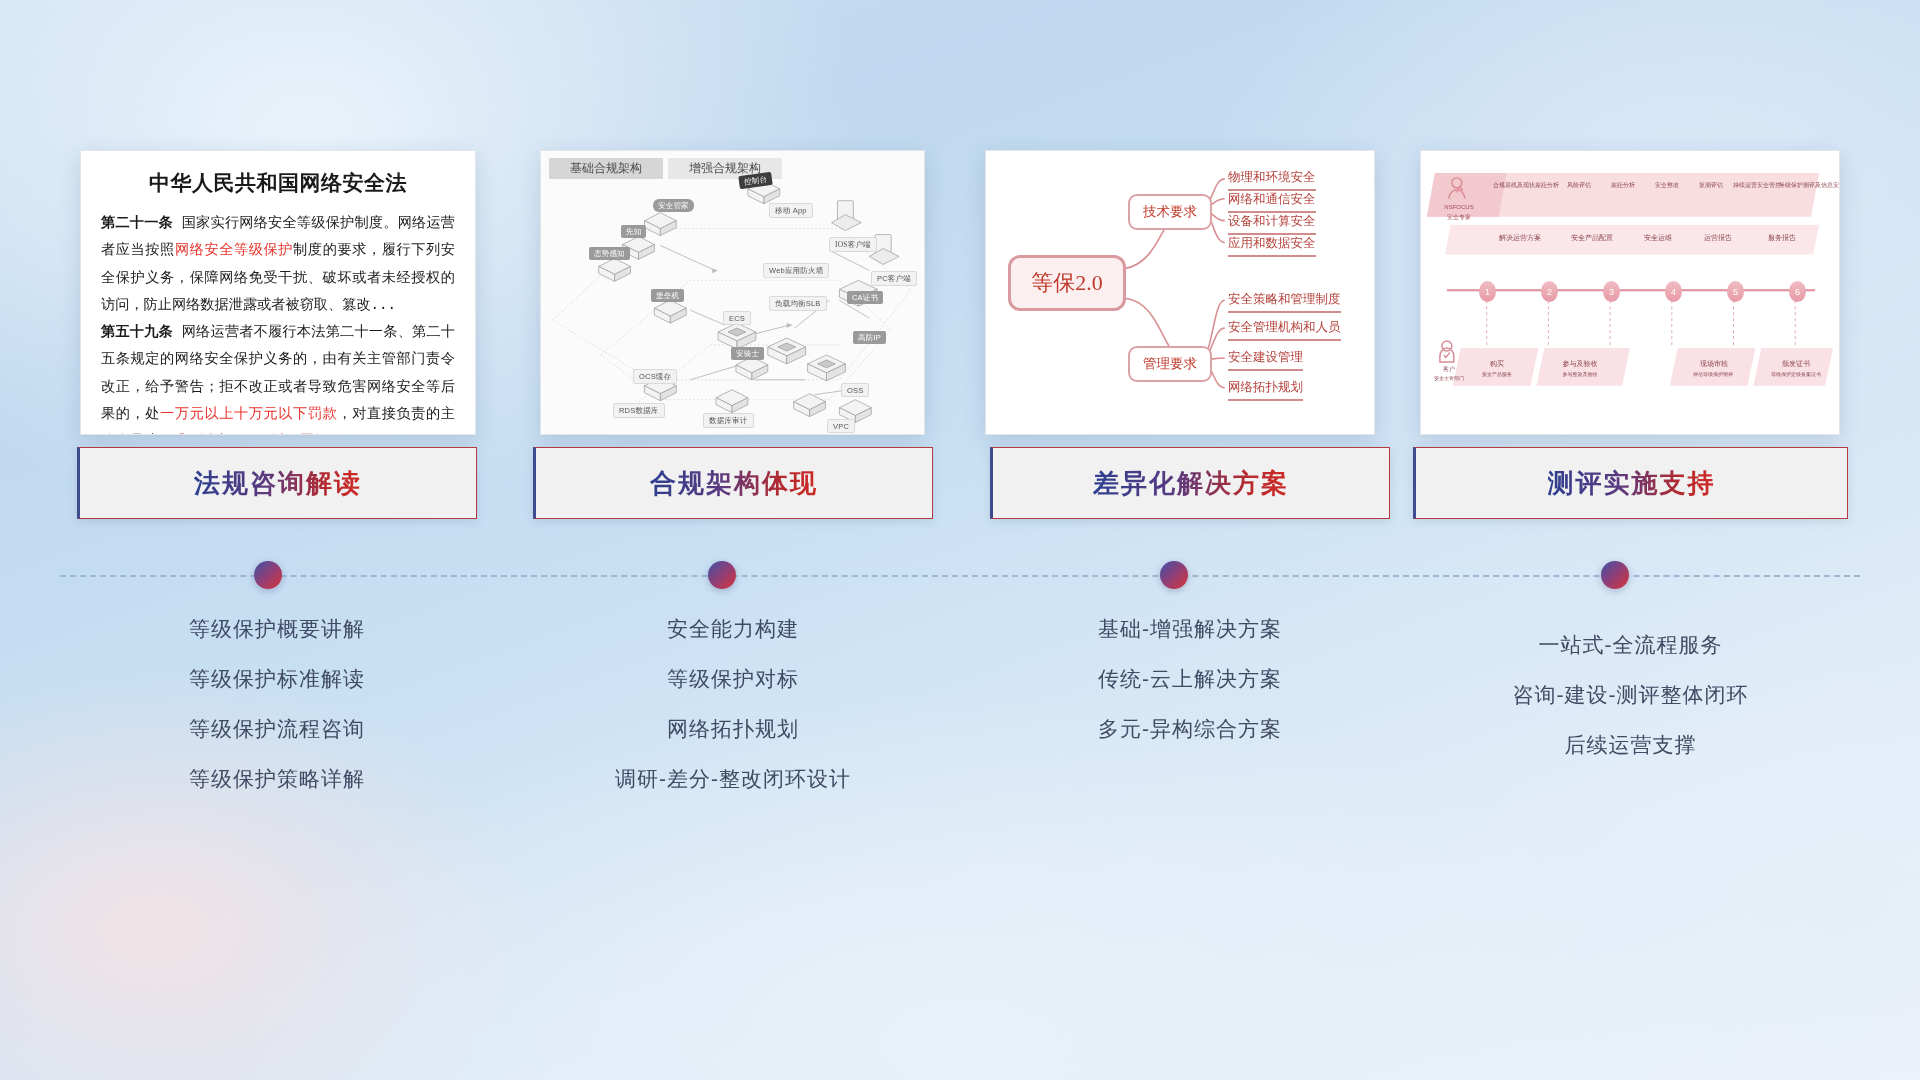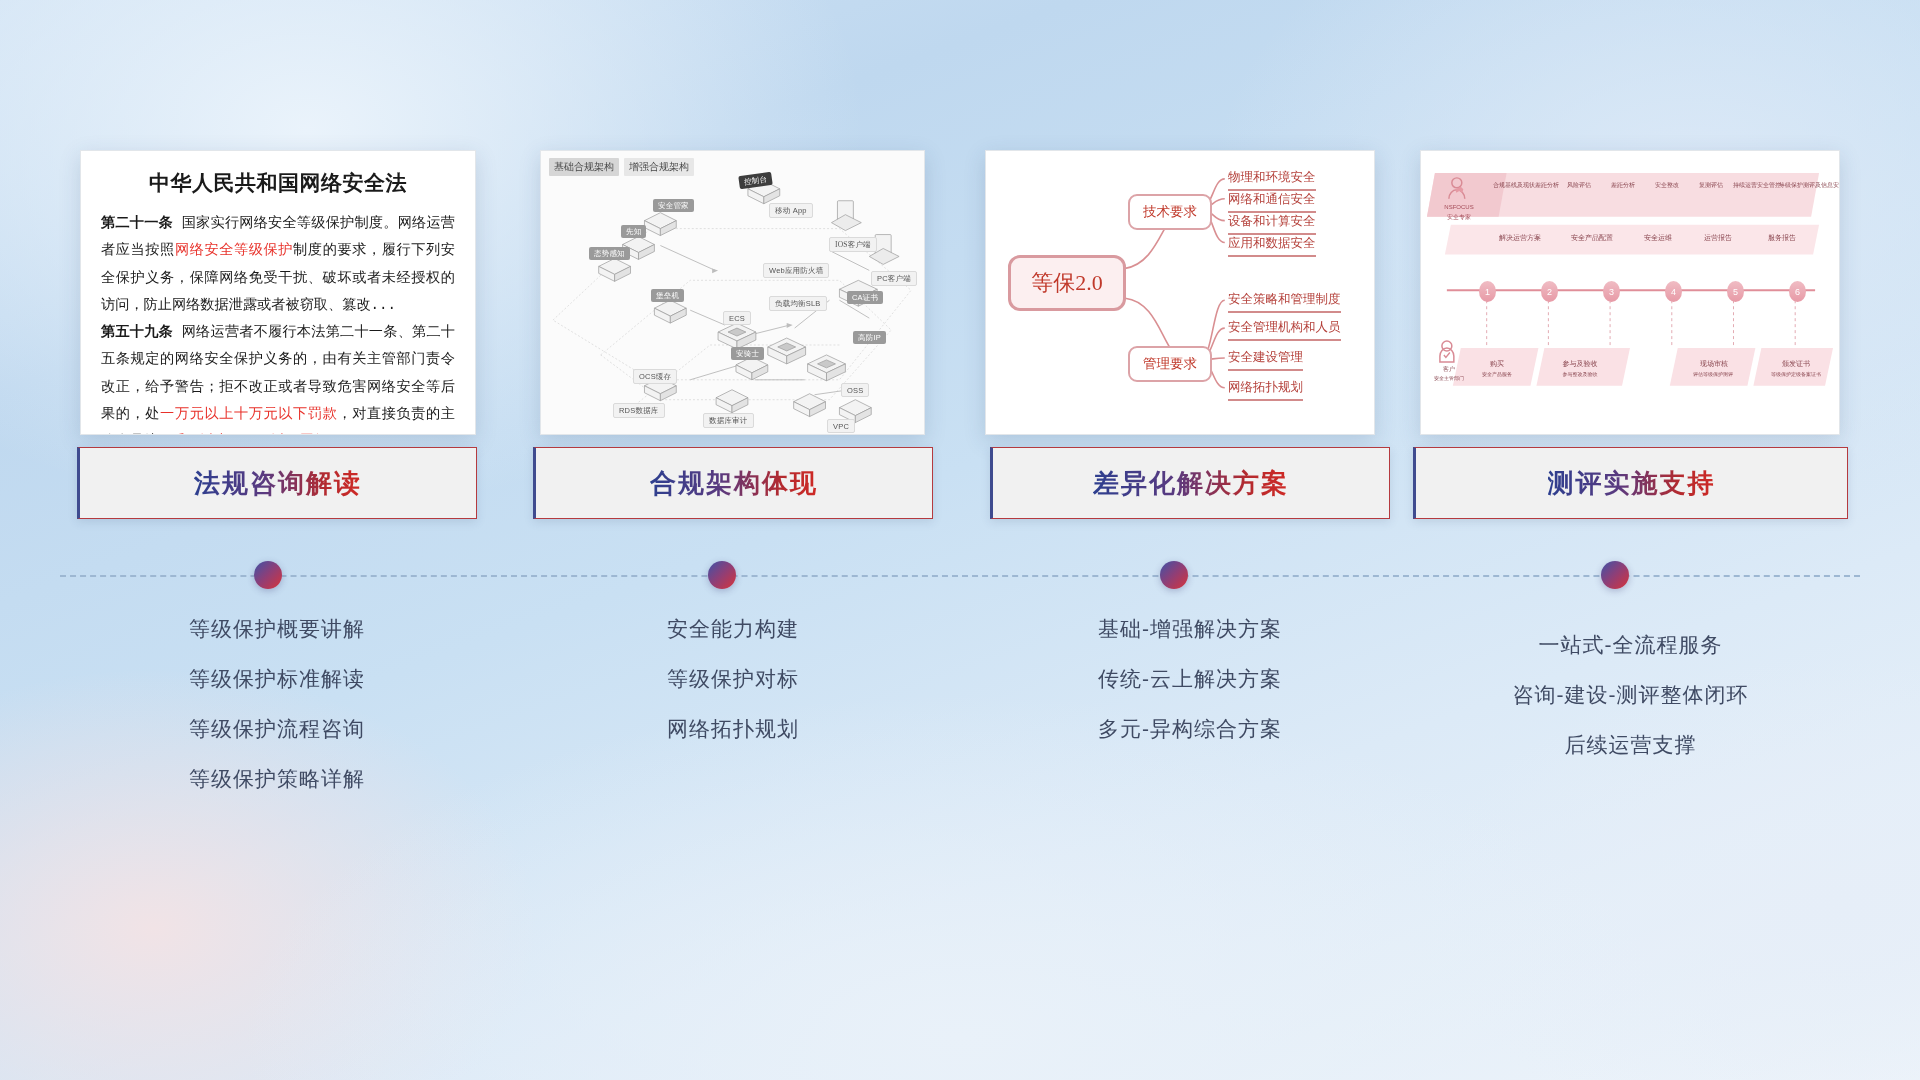--- a/index.html
+++ b/index.html
@@ -32,21 +32,21 @@
   
   .law{ padding:18px 20px 10px 20px; color:#1a1a1a; }
   .law-title{ text-align:center; font-size:21px; font-weight:bold; letter-spacing:.5px; margin-bottom:13px; }
   .law-p{ font-size:14.2px; line-height:1.92; text-align:justify; }
   .law-p b{ font-weight:bold; }
   .law-red{ color:#e8312a; }
 
   
   .arch{ position:relative; width:100%; height:100%; background:#fbfbfb; }
   .arch .tabs{ position:absolute; top:7px; left:8px; display:flex; gap:5px; }
-  .arch .tab{ font-size:10px; color:#4a4a4a; background:#e7e7e7; padding:2px 5px; border-radius:1px; white-space:nowrap;}
+  .arch .tab{ font-size:12px; color:#4a4a4a; background:#e7e7e7; padding:2px 21px; border-radius:1px; white-space:nowrap;}
   .arch .tab.on{ background:#d6d6d6; }
   .arch-svg{ position:absolute; inset:0; }
   .nodelbl{
     position:absolute; font-size:7.5px; color:#fff; background:#9a9a9a;
     padding:1.5px 5px; border-radius:2px; white-space:nowrap; letter-spacing:.2px;
   }
   .nodelbl.lt{ background:#f2f2f2; color:#555; border:1px solid #dadada;}
   .nodelbl.dk{ background:#3d3d3d; }
 
   
@@ -248,21 +248,21 @@
             </g>
           <g transform="translate(300,130)">
               <polygon points="0,9 19,0 38,9 19,18"></polygon>
               <polygon points="0,9 0,17 19,26 19,18"></polygon>
               <polygon points="38,9 38,17 19,26 19,18" fill="#e3e3e3"></polygon>
             </g>
         </g>
       </svg>
 
       <div class="nodelbl dk" style="left:198px; top:23px; transform:rotate(-8deg)">控制台</div>
-      <div class="nodelbl" style="left:112px; top:48px;">安全管家</div>
+      <div class="nodelbl" style="left:112px; top:48px;border-radius:6px;">安全管家</div>
       <div class="nodelbl" style="left:80px;  top:74px;">先知</div>
       <div class="nodelbl" style="left:48px;  top:96px;">态势感知</div>
       <div class="nodelbl" style="left:110px; top:138px;">堡垒机</div>
       <div class="nodelbl lt" style="left:182px; top:160px;">ECS</div>
       <div class="nodelbl" style="left:190px; top:196px;">安骑士</div>
       <div class="nodelbl lt" style="left:92px;  top:218px;">OCS缓存</div>
       <div class="nodelbl lt" style="left:72px;  top:252px;">RDS数据库</div>
       <div class="nodelbl lt" style="left:162px; top:262px;">数据库审计</div>
       <div class="nodelbl lt" style="left:222px; top:112px;">Web应用防火墙</div>
       <div class="nodelbl lt" style="left:228px; top:145px;">负载均衡SLB</div>
@@ -407,20 +407,21 @@
   <div class="blist" id="bl0">
     <div>等级保护概要讲解</div>
     <div>等级保护标准解读</div>
     <div>等级保护流程咨询</div>
     <div>等级保护策略详解</div>
   </div>
   <div class="blist" id="bl1">
     <div>安全能力构建</div>
     <div>等级保护对标</div>
     <div>网络拓扑规划</div>
+    <div>调研-差分-整改闭环设计</div>
   </div>
   <div class="blist" id="bl2">
     <div>基础-增强解决方案</div>
     <div>传统-云上解决方案</div>
     <div>多元-异构综合方案</div>
   </div>
   <div class="blist" id="bl3">
     <div>一站式-全流程服务</div>
     <div>咨询-建设-测评整体闭环</div>
     <div>后续运营支撑</div>

